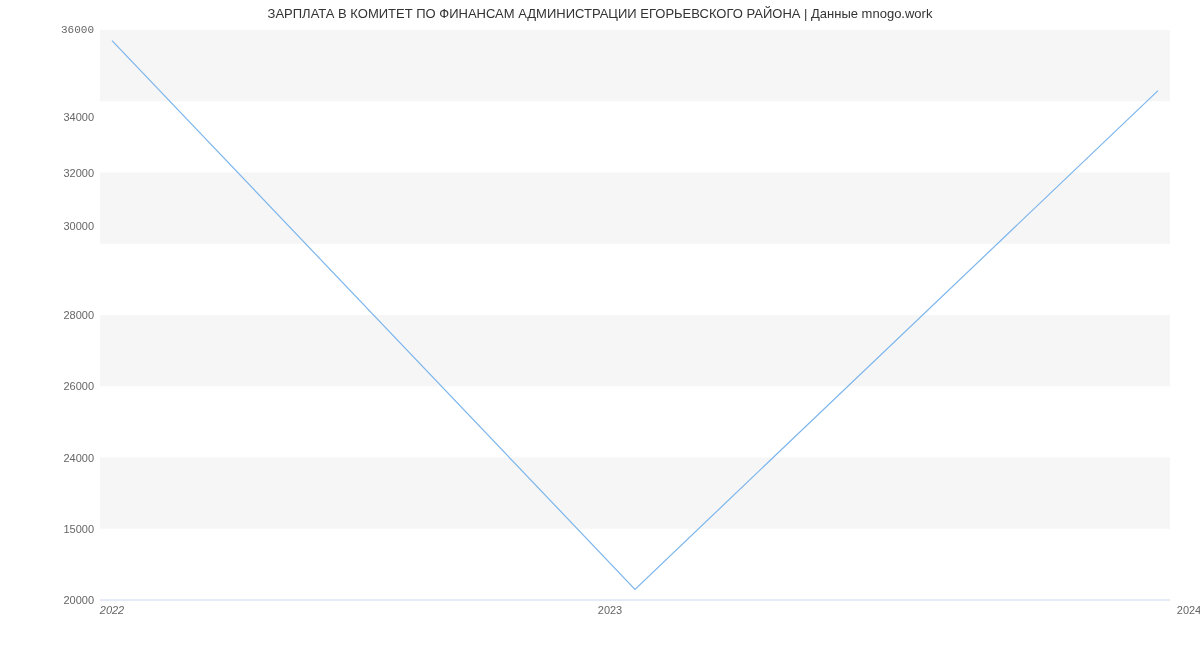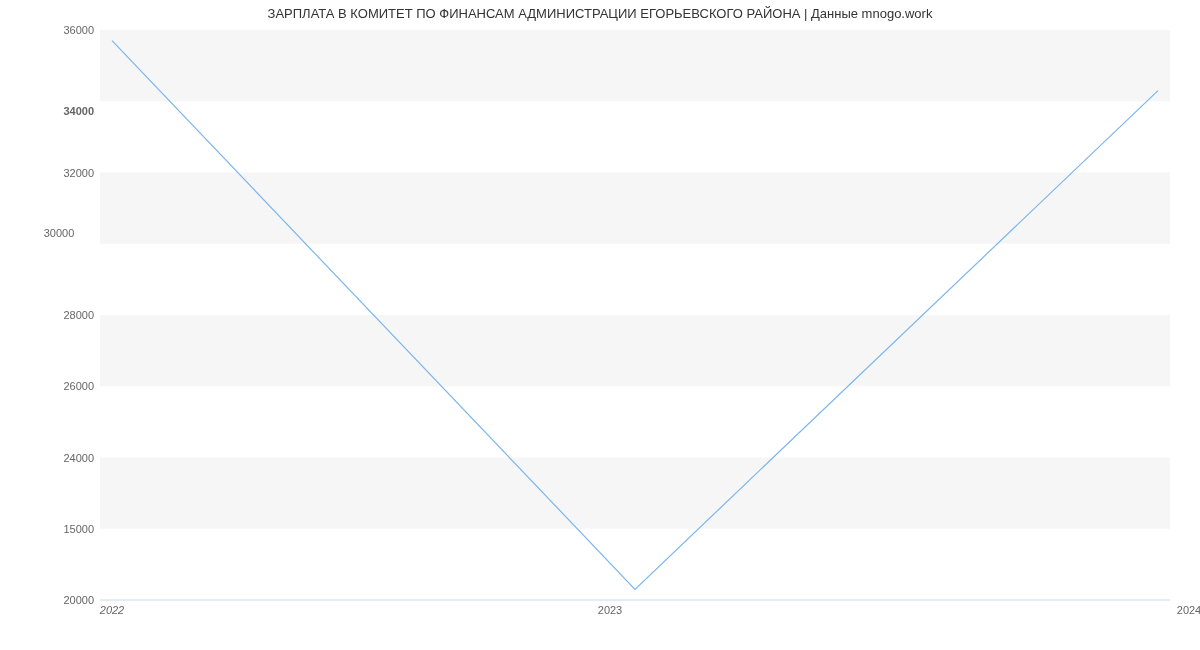--- a/index.html
+++ b/index.html
@@ -85,20 +85,20 @@
         </g>
       <line class="x-axis-line" x1="0" y1="570" x2="1070" y2="570"></line>
       <polyline class="series-line" points="12,10.6875 535,559.3125 1058,60.5625" style="stroke: rgb(124, 181, 236);"></polyline>
     </svg>
   </div>
 <div class="y-tick" style="top: 600px;">20000</div>
     <div class="y-tick" style="top: 528.75px;">15000</div>
     <div class="y-tick" style="top: 457.5px;">24000</div>
     <div class="y-tick" style="top: 386.25px;">26000</div>
     <div class="y-tick" style="top: 315px;">28000</div>
-    <div class="y-tick" style="top: 233px; text-align: center;">30000</div>
+    <div class="y-tick" style="top: 226px;">30000</div>
     <div class="y-tick" style="top: 172.5px;">32000</div>
-    <div class="y-tick" style="top: 111px; font-weight: bold;">34000</div>
-    <div class="y-tick" style="top: 30px;">36000</div>
+    <div class="y-tick" style="top: 117px;">34000</div>
+    <div class="y-tick" style="top: 30px; font-family: Liberation Mono, monospace;">36000</div>
     <div class="x-tick" style="left: 112px; font-style: italic;">2022</div>
     <div class="x-tick" style="left: 610px;">2023</div>
     <div class="x-tick" style="left: 1189px;">2024</div>
   </div>
 
 </body></html>

